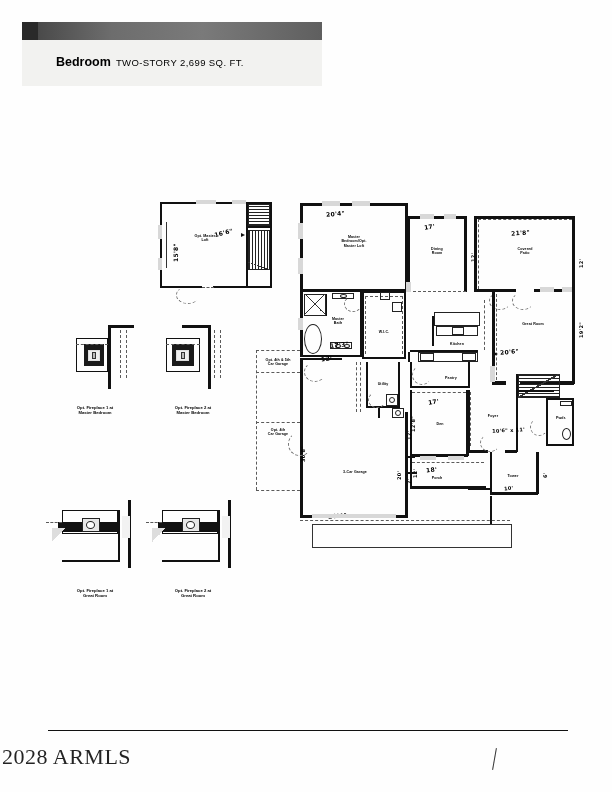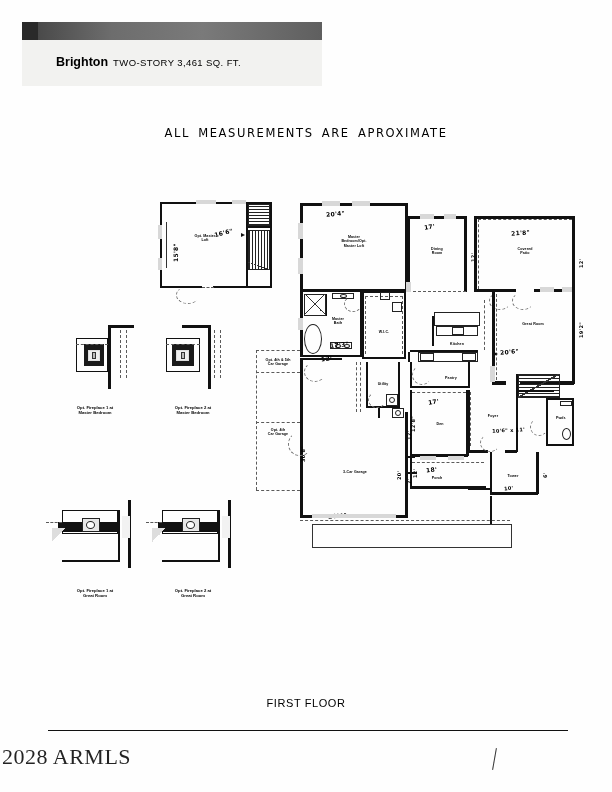--- a/index.html
+++ b/index.html
@@ -234,24 +234,23 @@
 </head>
 <body>
 
 <div id="page">
 
   <div id="header-band"></div>
   <div id="header-dark-bar">
     <div class="notch"></div>
   </div>
   <div id="header-text">
-    <span class="brand">Brighton</span><span class="sub">TWO-STORY  3,461 SQ. FT.</span>
+    <span class="brand">Bedroom</span><span class="sub">TWO-STORY  2,699 SQ. FT.</span>
   </div>
 
-  <div id="measurements-note">ALL  MEASUREMENTS  ARE  APROXIMATE</div>
 
   <div id="drawing">
 
     <div>
 
       <div class="wall" style="left:160px; top:202px; width:112px; height:2px;"></div>
       <div class="wall" style="left:160px; top:202px; width:2px; height:86px;"></div>
       <div class="wall" style="left:160px; top:286px; width:42px; height:2px;"></div>
       <div class="wall" style="left:213px; top:286px; width:59px; height:2px;"></div>
       <div class="wall" style="left:270px; top:202px; width:2px; height:86px;"></div>
@@ -605,20 +604,19 @@
       <span>Opt. Fireplace 1 at</span><br>
       <span>Great Room</span>
     </div>
     <div class="caption" style="left:148px; top:588px;">
       <span>Opt. Fireplace 2 at</span><br>
       <span>Great Room</span>
     </div>
 
   </div>
 
-  <div id="first-floor-label">FIRST FLOOR</div>
   <div id="footer-rule"></div>
   <div id="watermark">
     <span class="wm-inner">2028 ARMLS</span>
   </div>
   <div id="mark-tick"></div>
 
 </div>
 
 </body></html>

